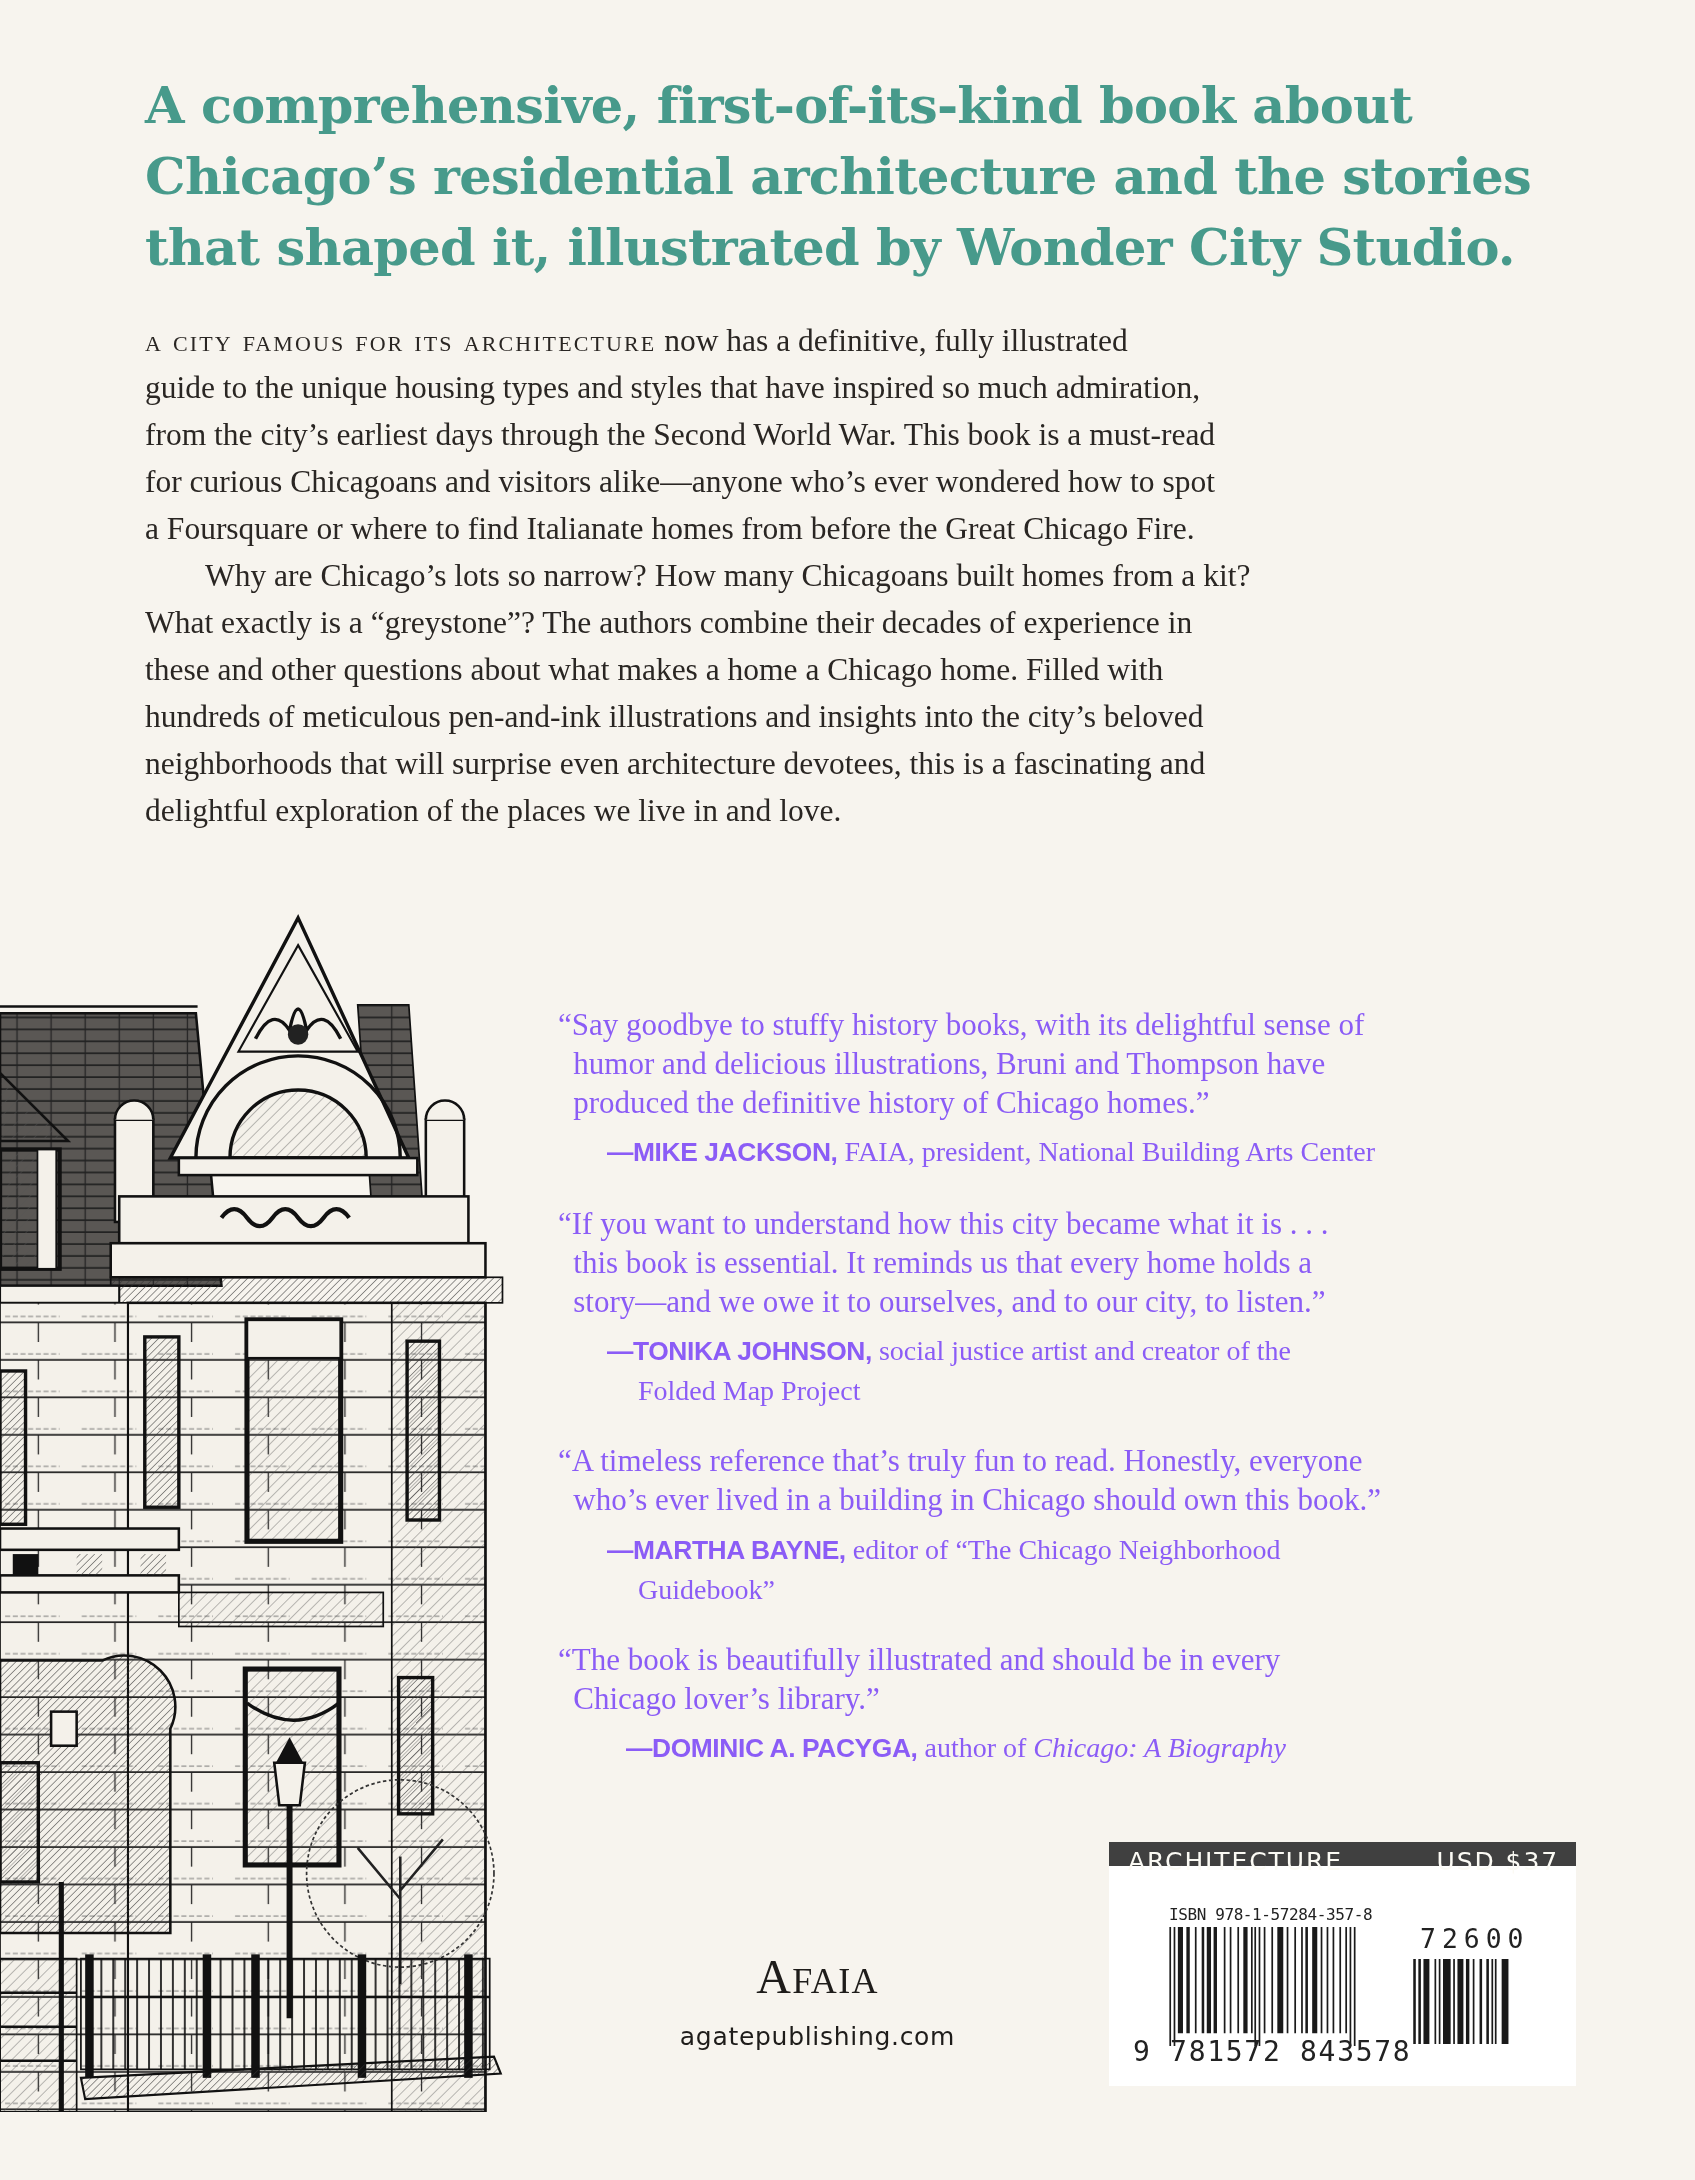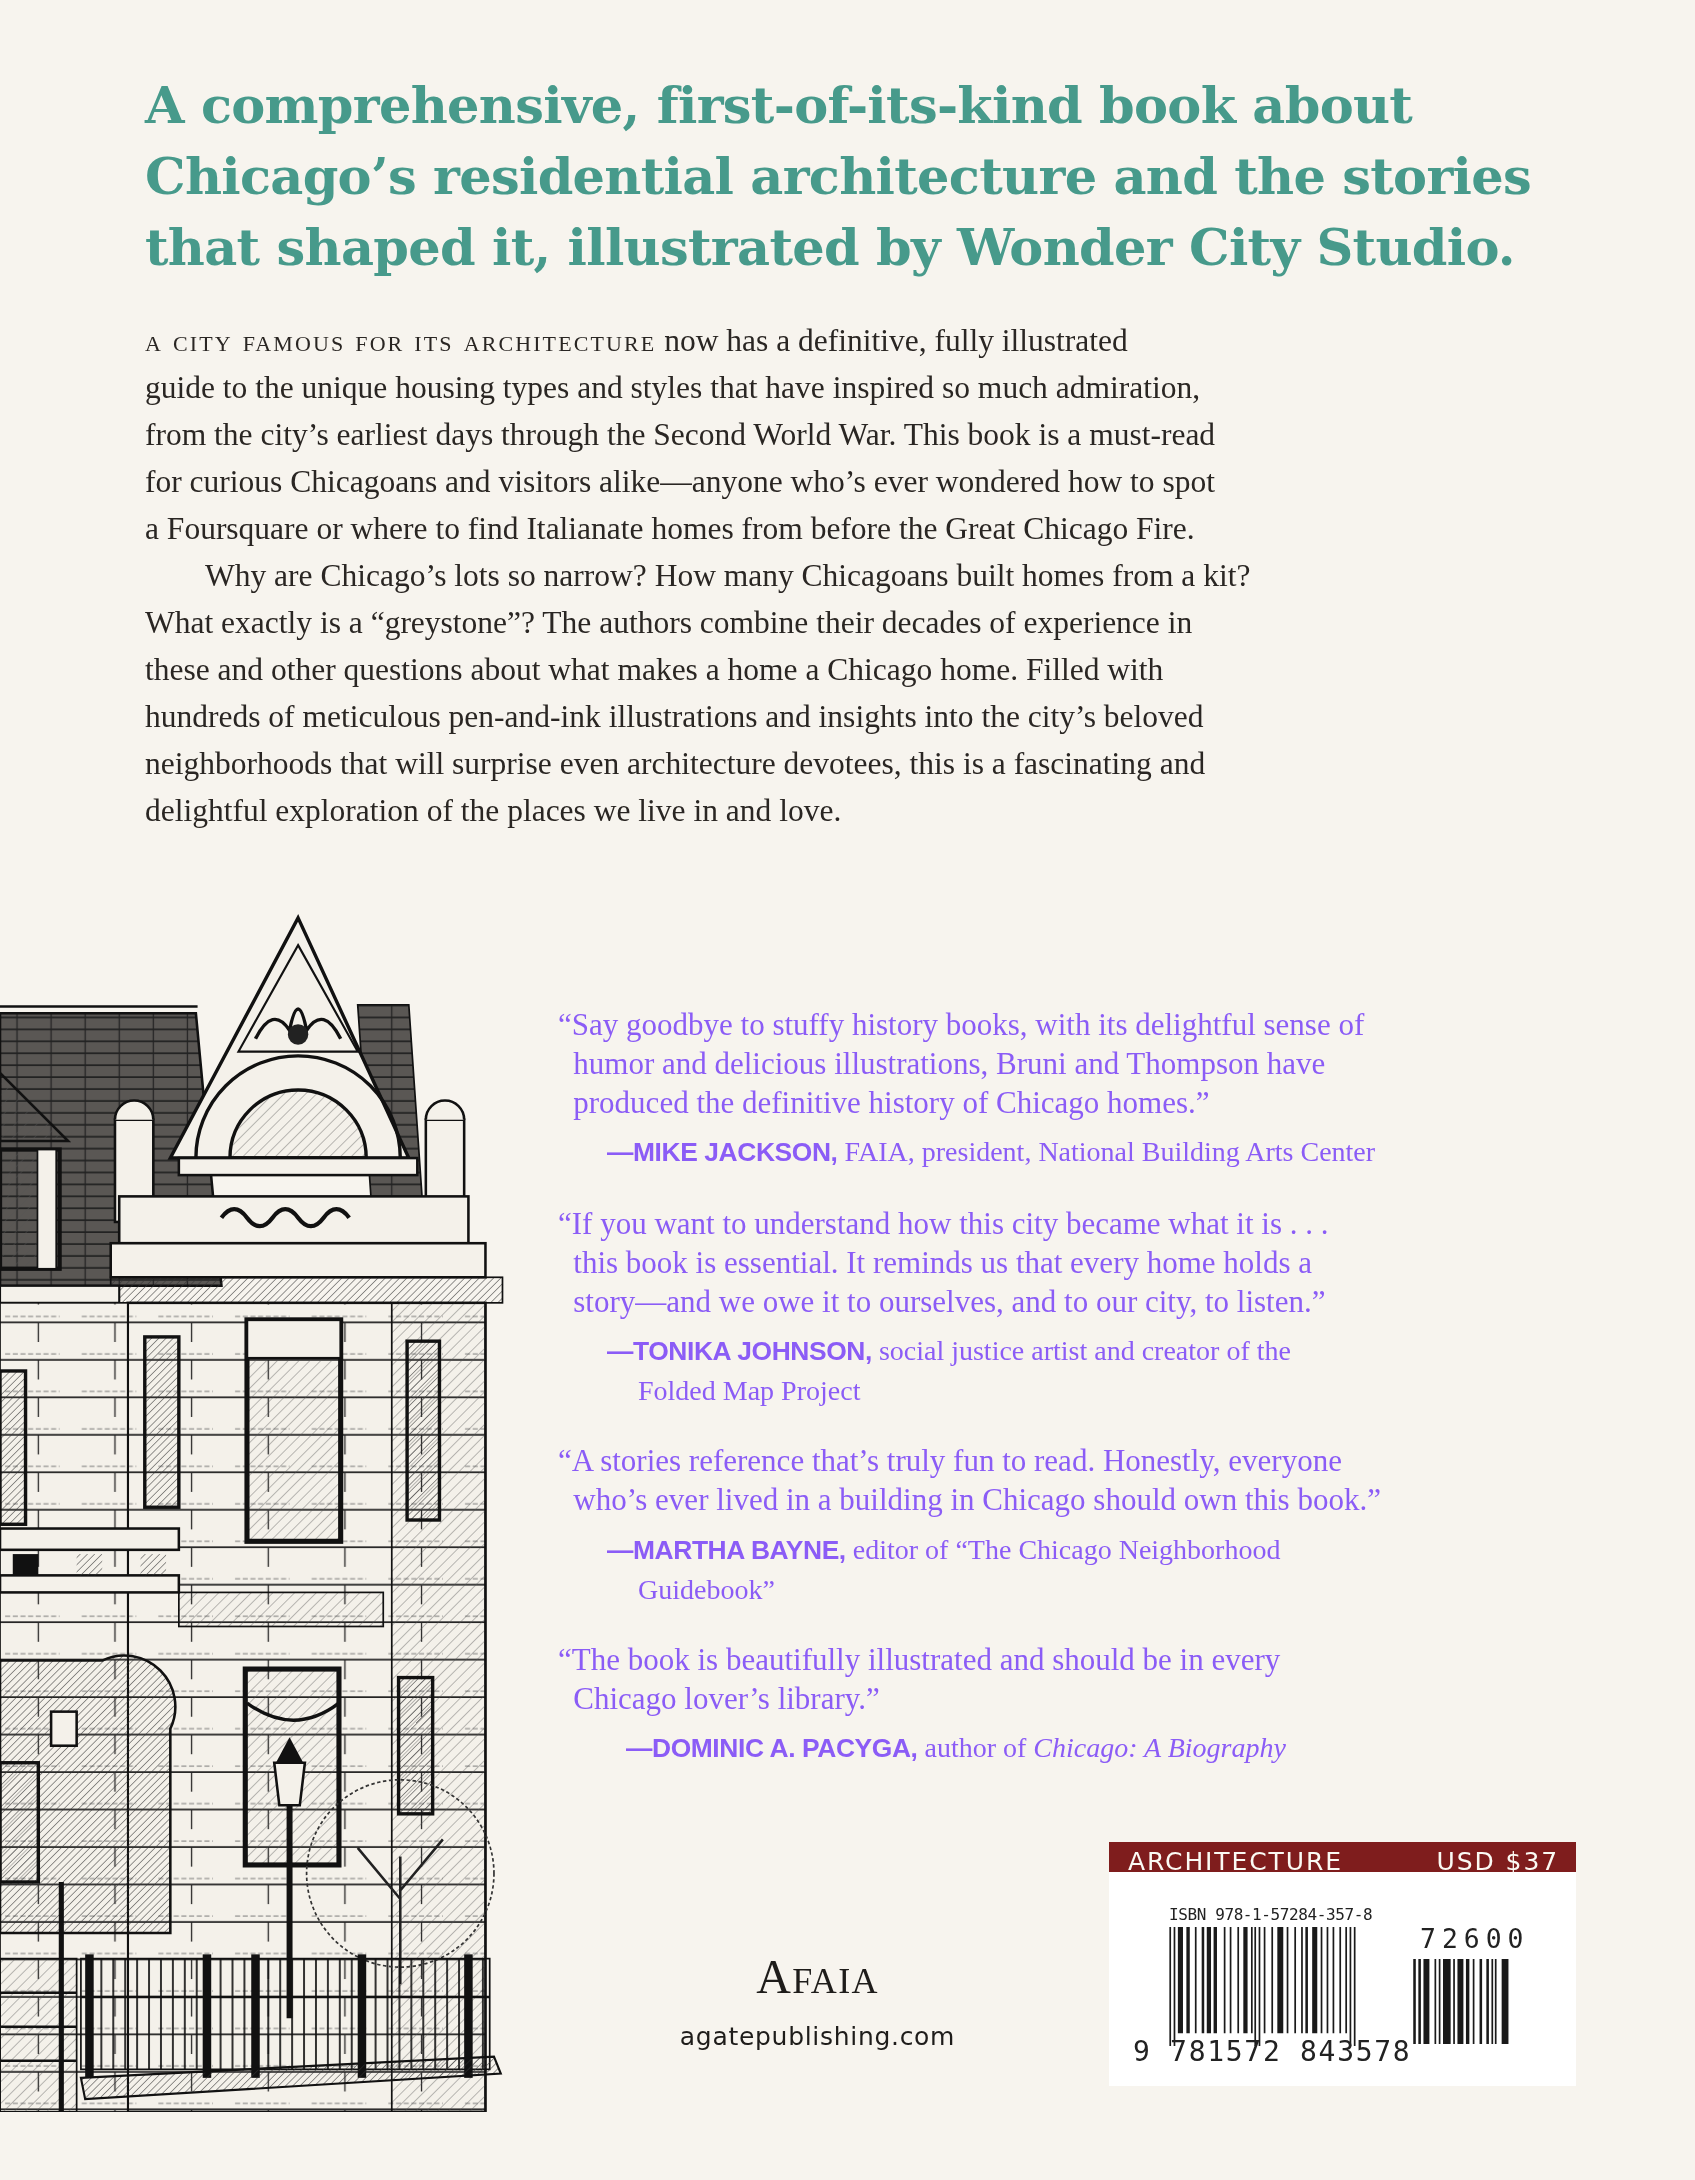--- a/index.html
+++ b/index.html
@@ -63,21 +63,21 @@
   .publisher .url {
     font-family: "DejaVu Sans", "Liberation Sans", sans-serif;
     font-size: 25px; letter-spacing: 0.7px; margin-top: 15.3px;
   }
 
   .barcode-panel {
     position: absolute; left: 1109px; top: 1842px; width: 467px; height: 244px;
     background: #ffffff;
   }
   .barcode-panel .band {
-    height: 30px; background: #7f1d1d; color: #fbfaf4;
+    height: 24px; background: #404040; color: #fbfaf4;
     font-family: "DejaVu Sans", "Liberation Sans", sans-serif;
     font-size: 25px; letter-spacing: 1.9px; line-height: 39px;
     display: flex; justify-content: space-between; padding: 0 17px 0 19px;
   }
   .isbn-text {
     position: absolute; left: 60px; top: 63px;
     font-family: "DejaVu Sans Mono", "Liberation Mono", monospace;
     font-size: 16px; color: #222; letter-spacing: -0.4px;
   }
   .price-code {
@@ -239,21 +239,21 @@
     <span class="qline first">“If you want to understand how this city became what it is . . .</span>
     <span class="qline">this book is essential. It reminds us that every home holds a</span>
     <span class="qline">story—and we owe it to ourselves, and to our city, to listen.”</span>
     <div class="attrib">
       <span class="aline"><span class="name">—TONIKA JOHNSON,</span><span> social justice artist and creator of the</span></span>
       <span class="aline cont">Folded Map Project</span>
     </div>
   </div>
 
   <div class="quote">
-    <span class="qline first">“A stories reference that’s truly fun to read. Honestly, everyone</span>
+    <span class="qline first">“A timeless reference that’s truly fun to read. Honestly, everyone</span>
     <span class="qline">who’s ever lived in a building in Chicago should own this book.”</span>
     <div class="attrib">
       <span class="aline"><span class="name">—MARTHA BAYNE,</span><span> editor of “The Chicago Neighborhood</span></span>
       <span class="aline cont">Guidebook”</span>
     </div>
   </div>
 
   <div class="quote">
     <span class="qline first">“The book is beautifully illustrated and should be in every</span>
     <span class="qline">Chicago lover’s library.”</span>

